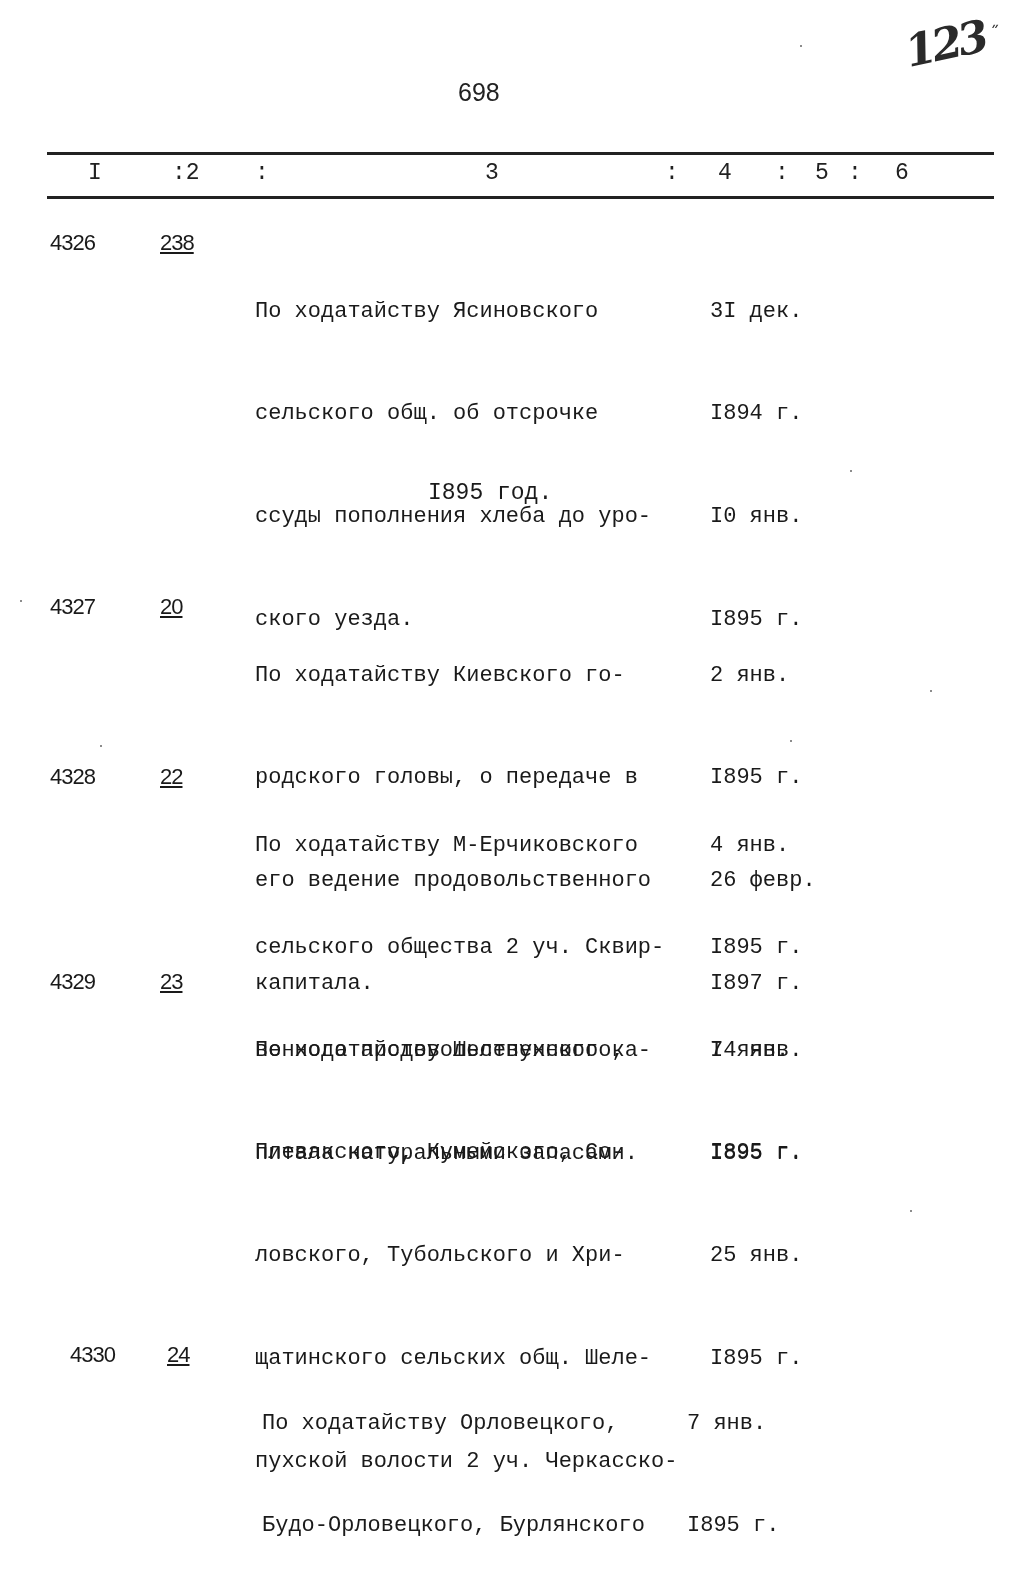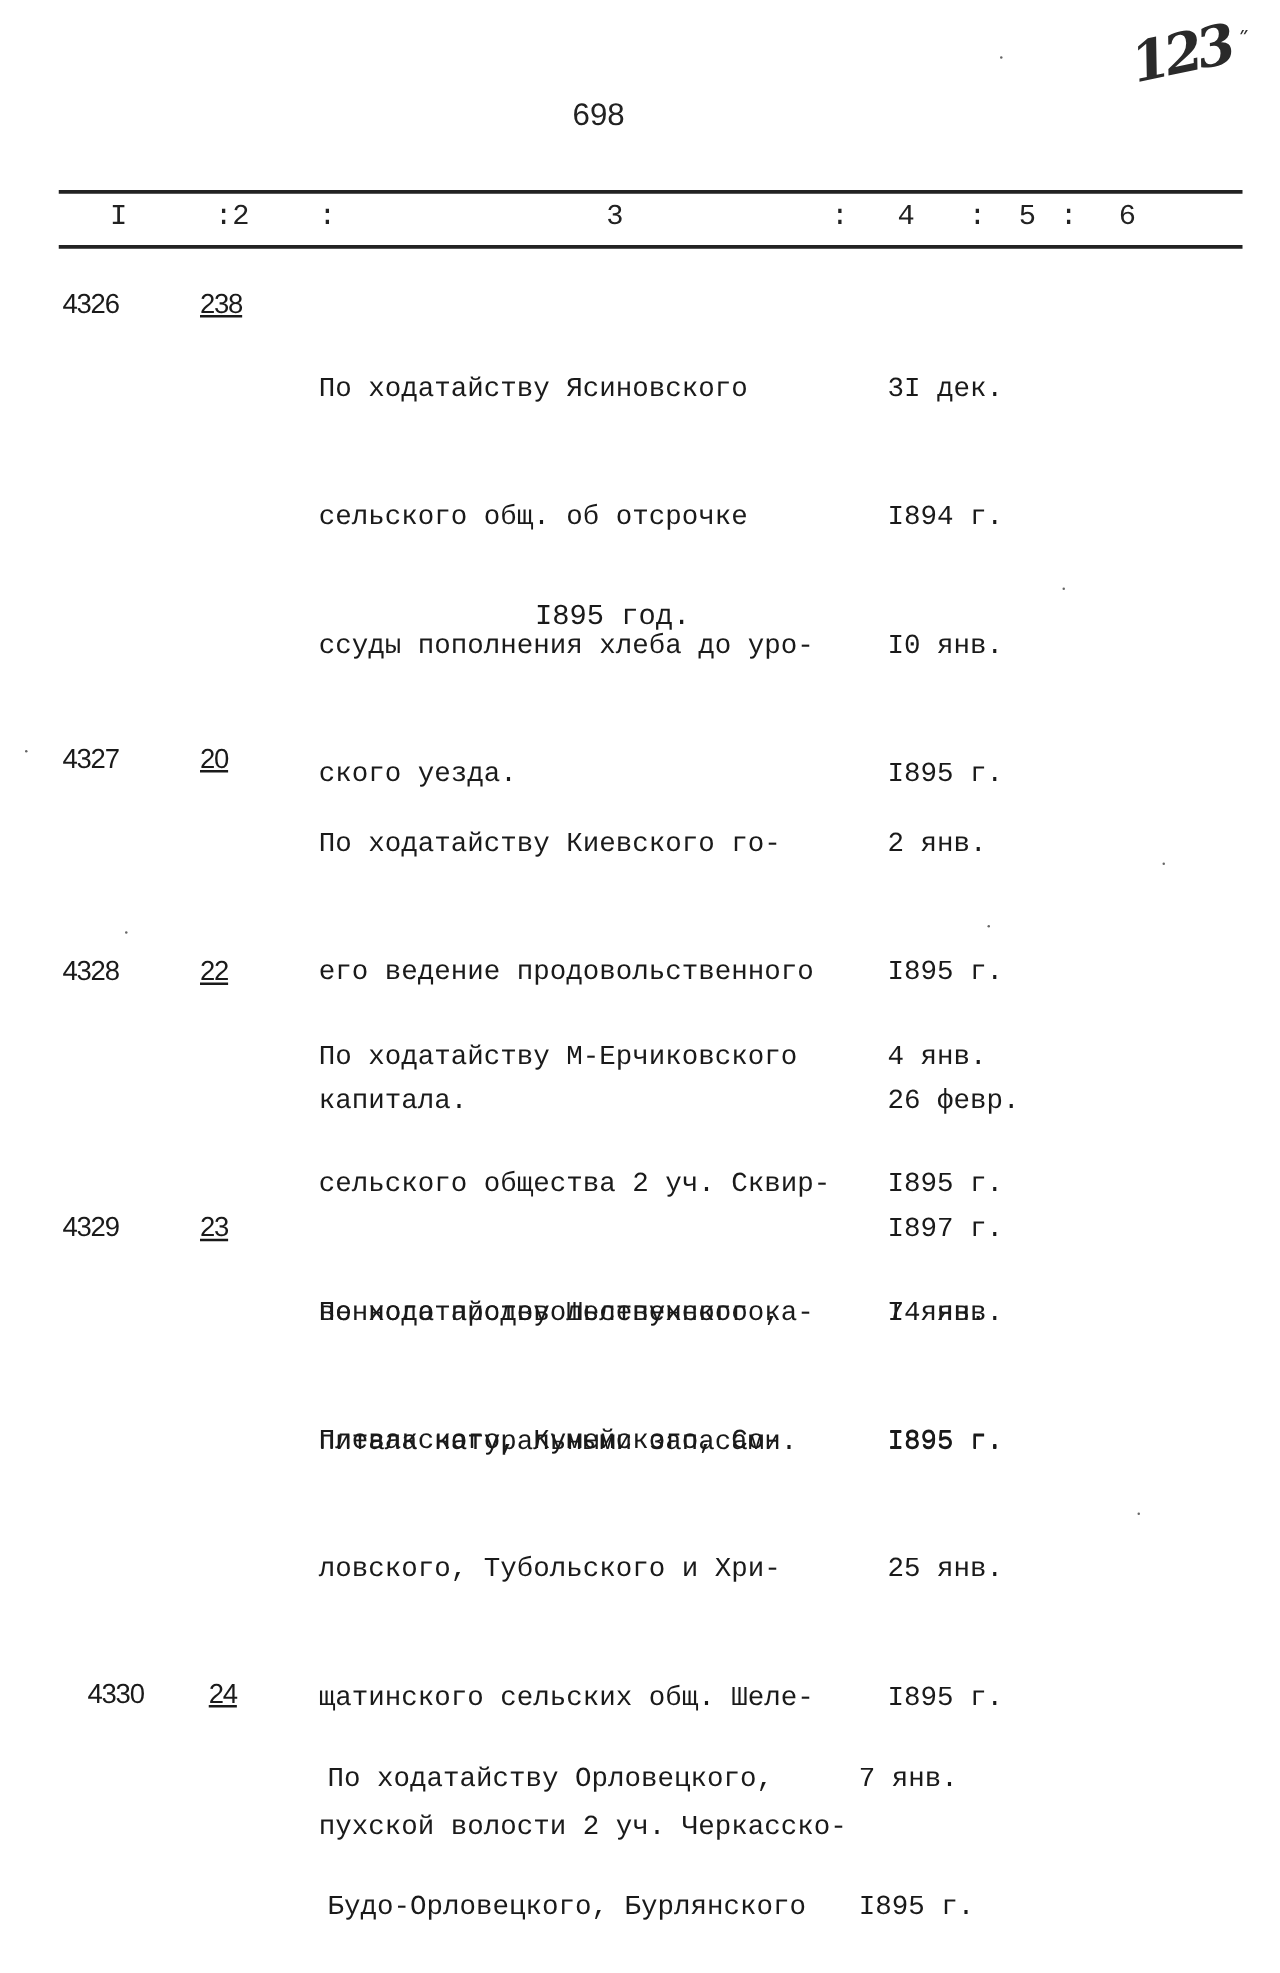--- a/index.html
+++ b/index.html
@@ -80,20 +80,21 @@
   </span>
 </div>
 
 <div class="section-heading">I895 год.</div>
 
 <div class="row" style="top:590px">
   <span class="col1">4327</span>
   <span class="col2">20</span>
   <span class="col3">
     <span class="line">По ходатайству Киевского го-</span>
+    <span class="line">родского головы, о передаче в</span>
     <span class="line">его ведение продовольственного</span>
     <span class="line">капитала.</span>
   </span>
   <span class="col4">
     <span class="line">2 янв.</span>
     <span class="line">I895 г.</span>
     <span class="line">26 февр.</span>
     <span class="line">I897 г.</span>
   </span>
 </div>

